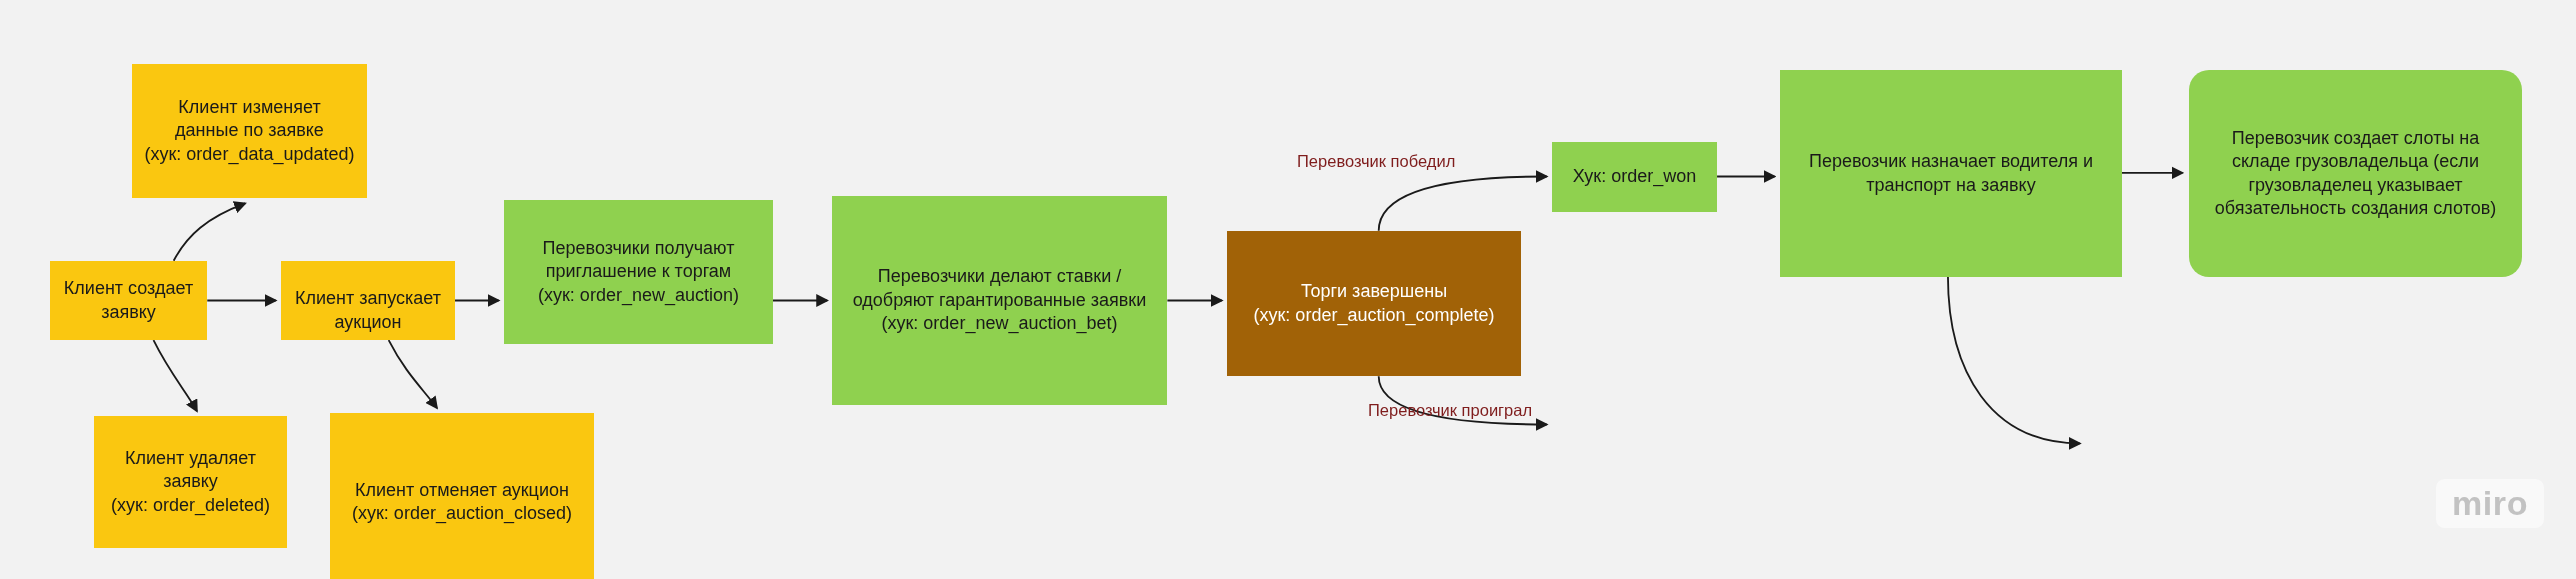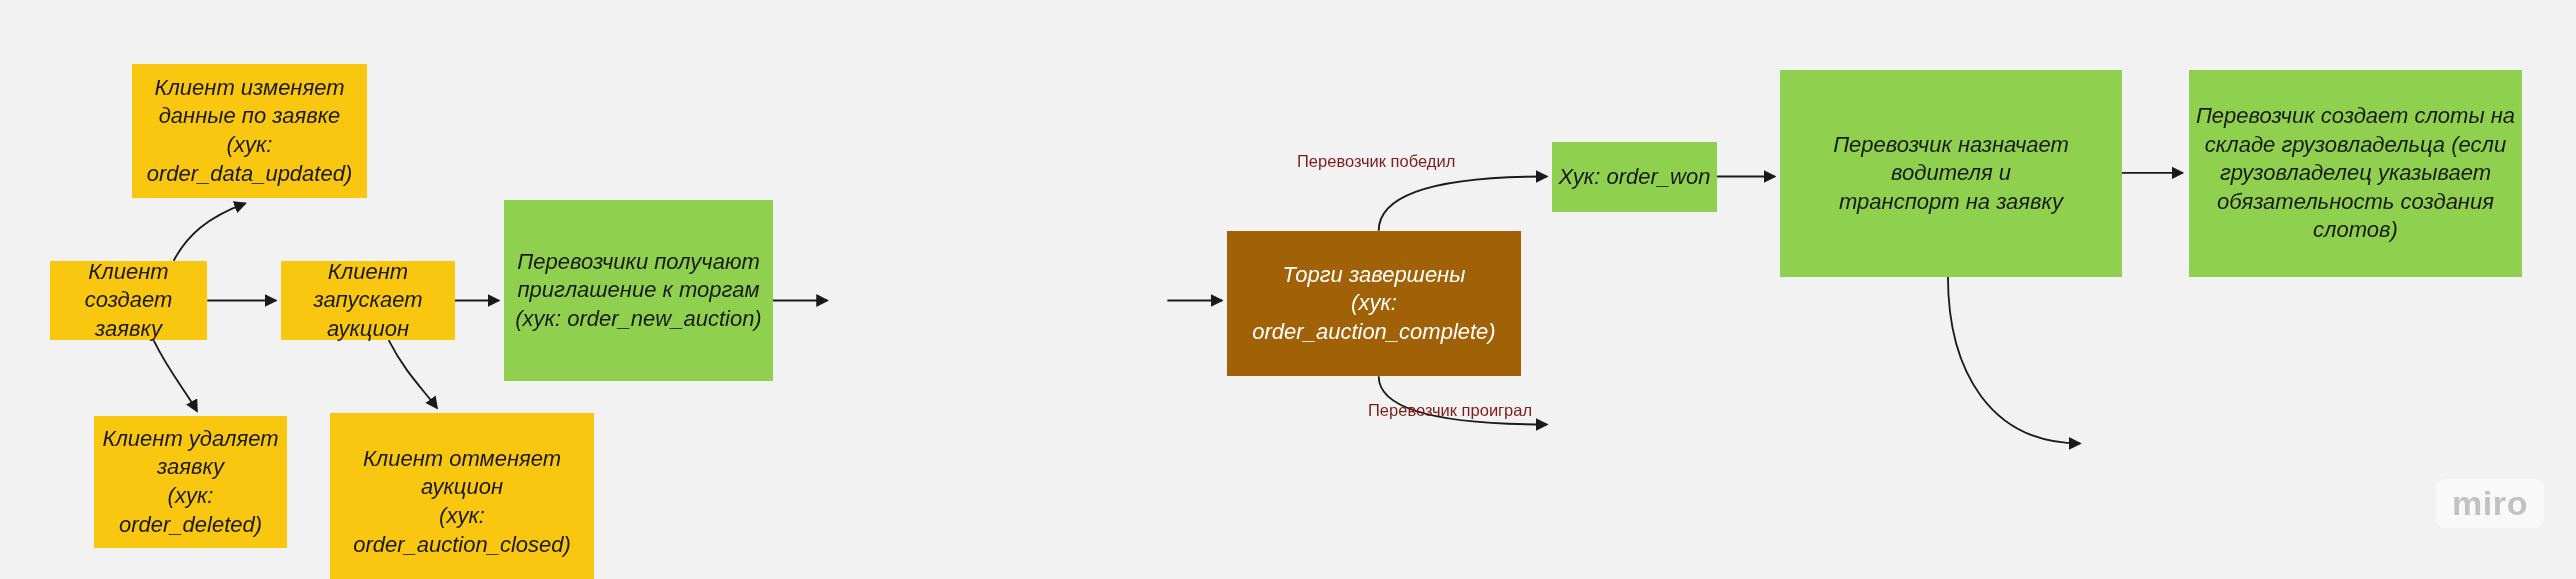--- a/index.html
+++ b/index.html
@@ -27,24 +27,23 @@
     stroke-width: 3;
   }
   .node {
     position: absolute;
     box-sizing: border-box;
     display: flex;
     align-items: center;
     justify-content: center;
     text-align: center;
     padding: 6.1px;
-    font-size: 22px;
+    font-size: 18px;
     line-height: 1.3;
     color: #1a1a1a;
-    font-style: italic;
   }
   .node .label {
     white-space: pre-line;
   }
   .node.yellow { background: #fac710; }
   .node.green  { background: #8fd14f; }
   .node.blue   { background: #a16207; color: #ffffff; }
   .edge-label {
     position: absolute;
     font-size: 16.5px;
@@ -99,53 +98,58 @@
 данные по заявке
 (хук: order_data_updated)</span>
   </div>
 
   <div class="node yellow" style="left:94px; top:416px; width:193px; height:132px;">
     <span class="label">Клиент удаляет
 заявку
 (хук: order_deleted)</span>
   </div>
 
-  <div class="node yellow" style="left:281px; top:261px; width:174px; height:79px;">
+  <div class="node yellow" style="left:281px; top:261px; width:174px; height:79px;align-items:flex-end;">
     <span class="label">Клиент запускает
 аукцион</span>
   </div>
 
   <div class="node yellow" style="left:330px; top:413px; width:264px; height:178px;">
     <span class="label">Клиент отменяет аукцион
 (хук: order_auction_closed)</span>
   </div>
 
-  <div class="node green" style="left:504px; top:200px; width:269px; height:181px;">
+  <div class="node green" style="left:504px; top:200px; width:269px; height:144px;">
     <span class="label">Перевозчики получают
 приглашение к торгам
 (хук: order_new_auction)</span>
   </div>
 
+  <div class="node green" style="left:832px; top:196px; width:335px; height:209px;">
+    <span class="label">Перевозчики делают ставки /
+одобряют гарантированные заявки
+(хук: order_new_auction_bet)</span>
+  </div>
 
   <div class="node blue" style="left:1227px; top:231px; width:294px; height:145px;">
     <span class="label">Торги завершены
 (хук: order_auction_complete)</span>
   </div>
 
   <div class="node green" style="left:1552px; top:142px; width:165px; height:70px;">
     <span class="label">Хук: order_won</span>
   </div>
 
 
   <div class="node green" style="left:1780px; top:70px; width:342px; height:207px;justify-content:center;">
     <span class="label">Перевозчик назначает водителя и
 транспорт на заявку</span>
   </div>
 
-  <div class="node green" style="left:2189px; top:70px; width:333px; height:207px;">
+  <div class="node green" style="left:2189px; top:70px; width:333px; height:207px;border-radius:20px;">
     <span class="label">Перевозчик создает слоты на
 складе грузовладельца (если
 грузовладелец указывает
 обязательность создания слотов)</span>
   </div>
 
 
   <div class="edge-label" style="left:1297px; top:152px;">Перевозчик победил</div>
 
   <div class="edge-label" style="left:1348px; top:401px;margin-left:20px;">Перевозчик проиграл</div>

